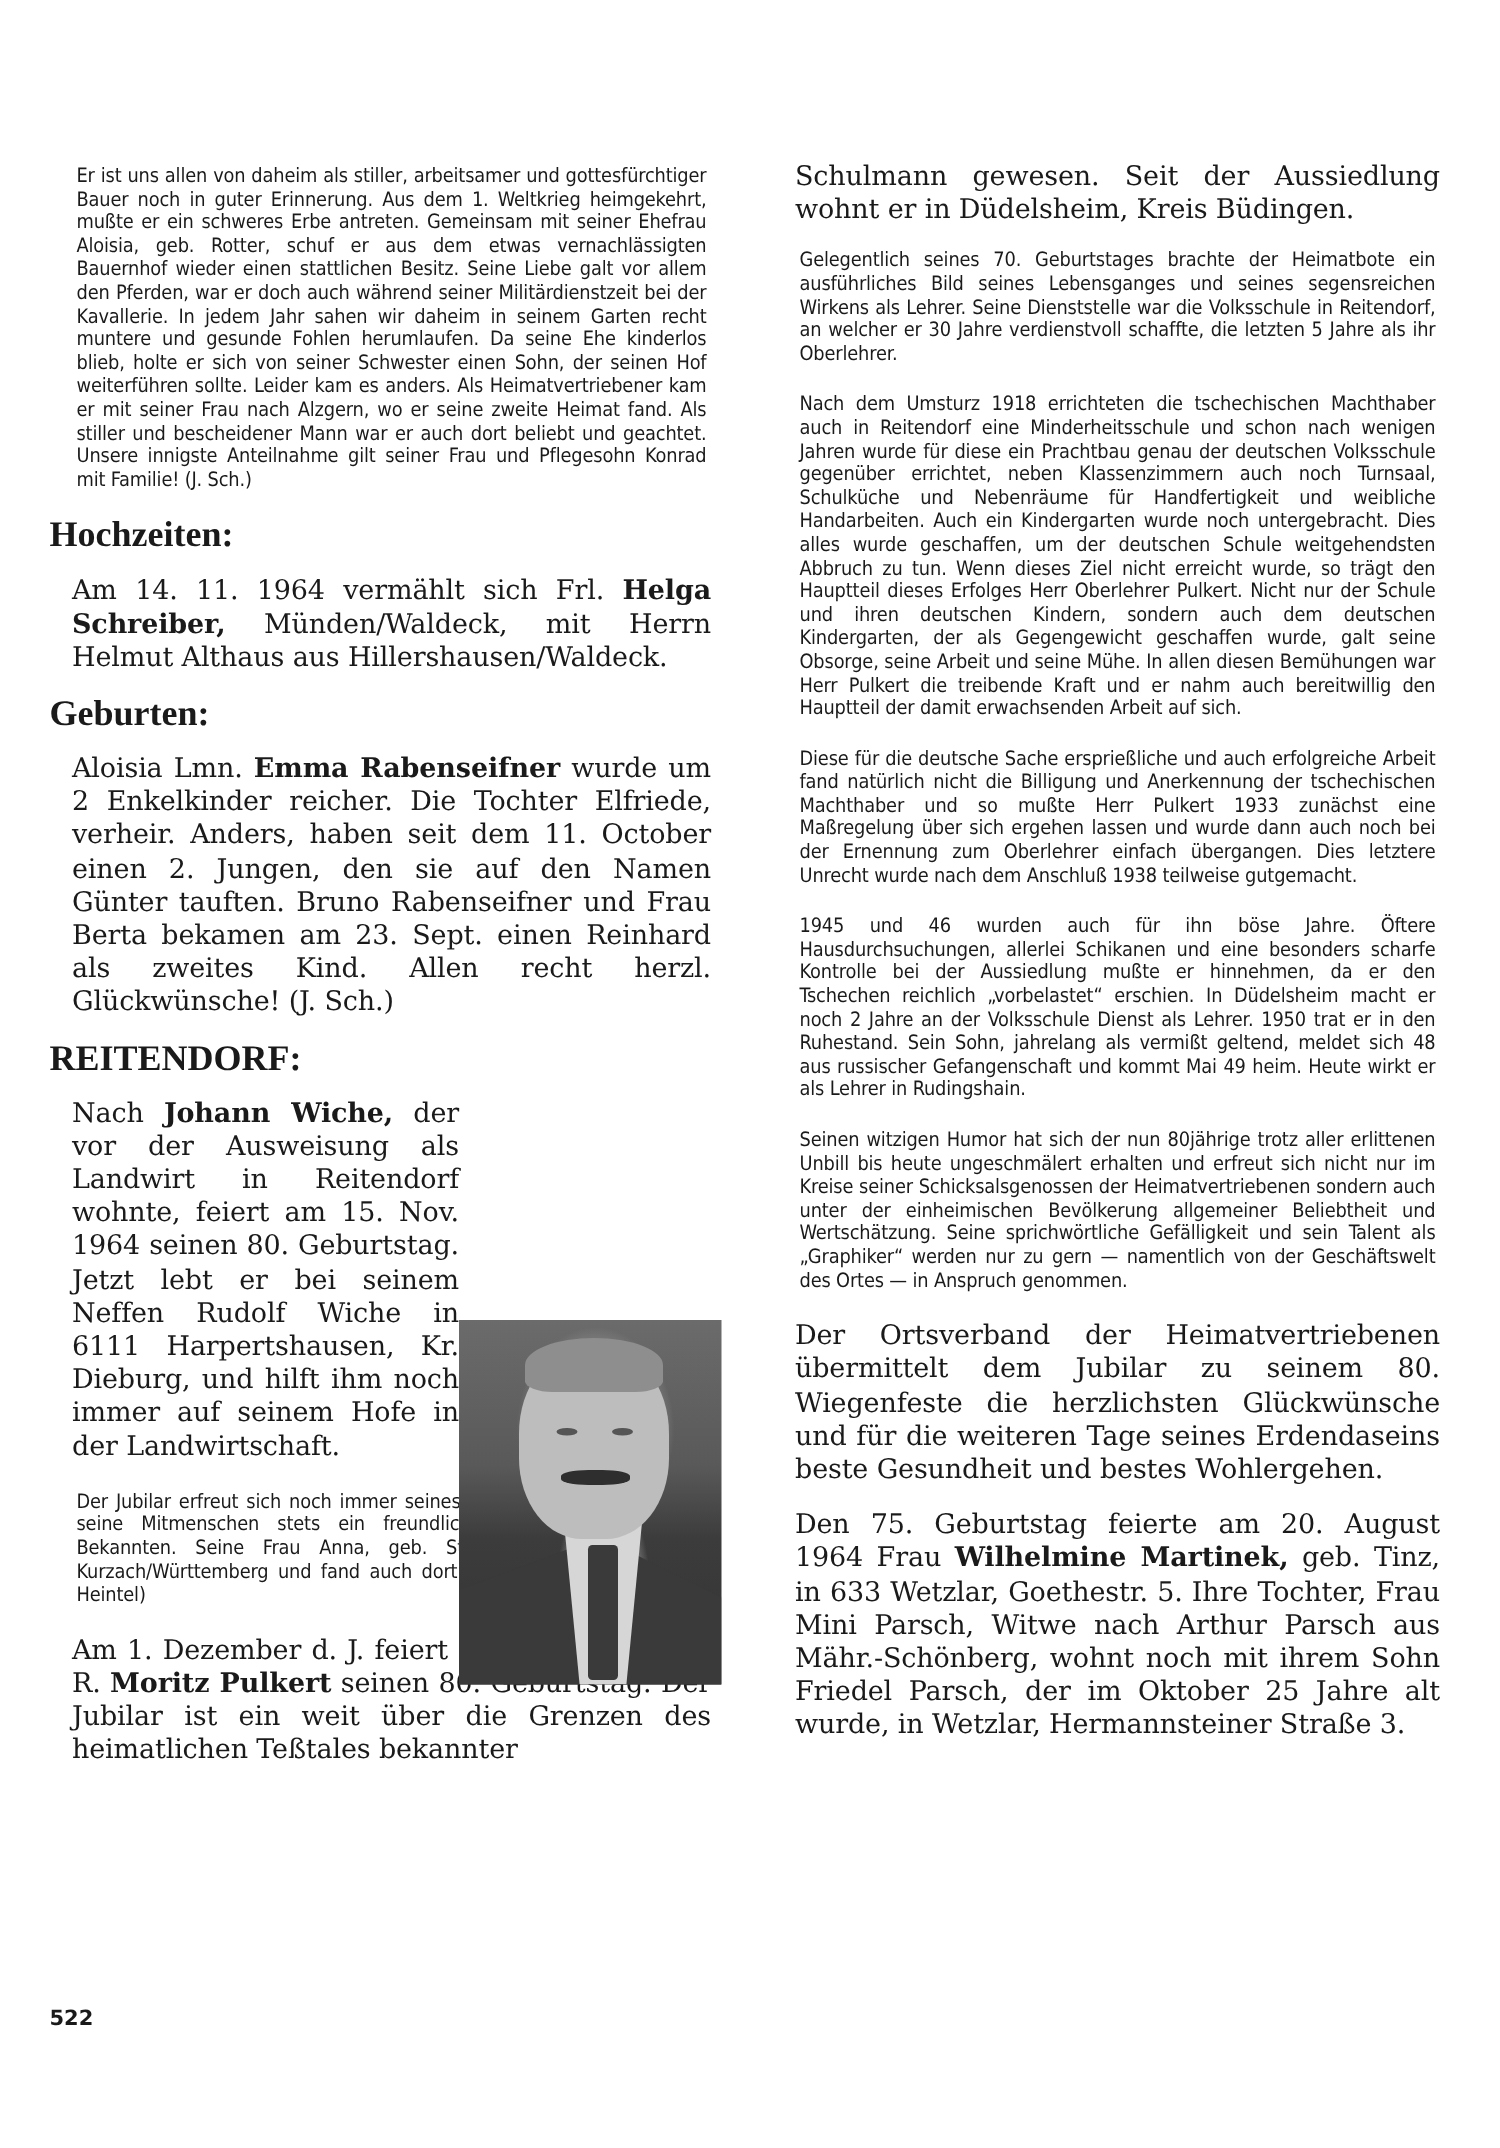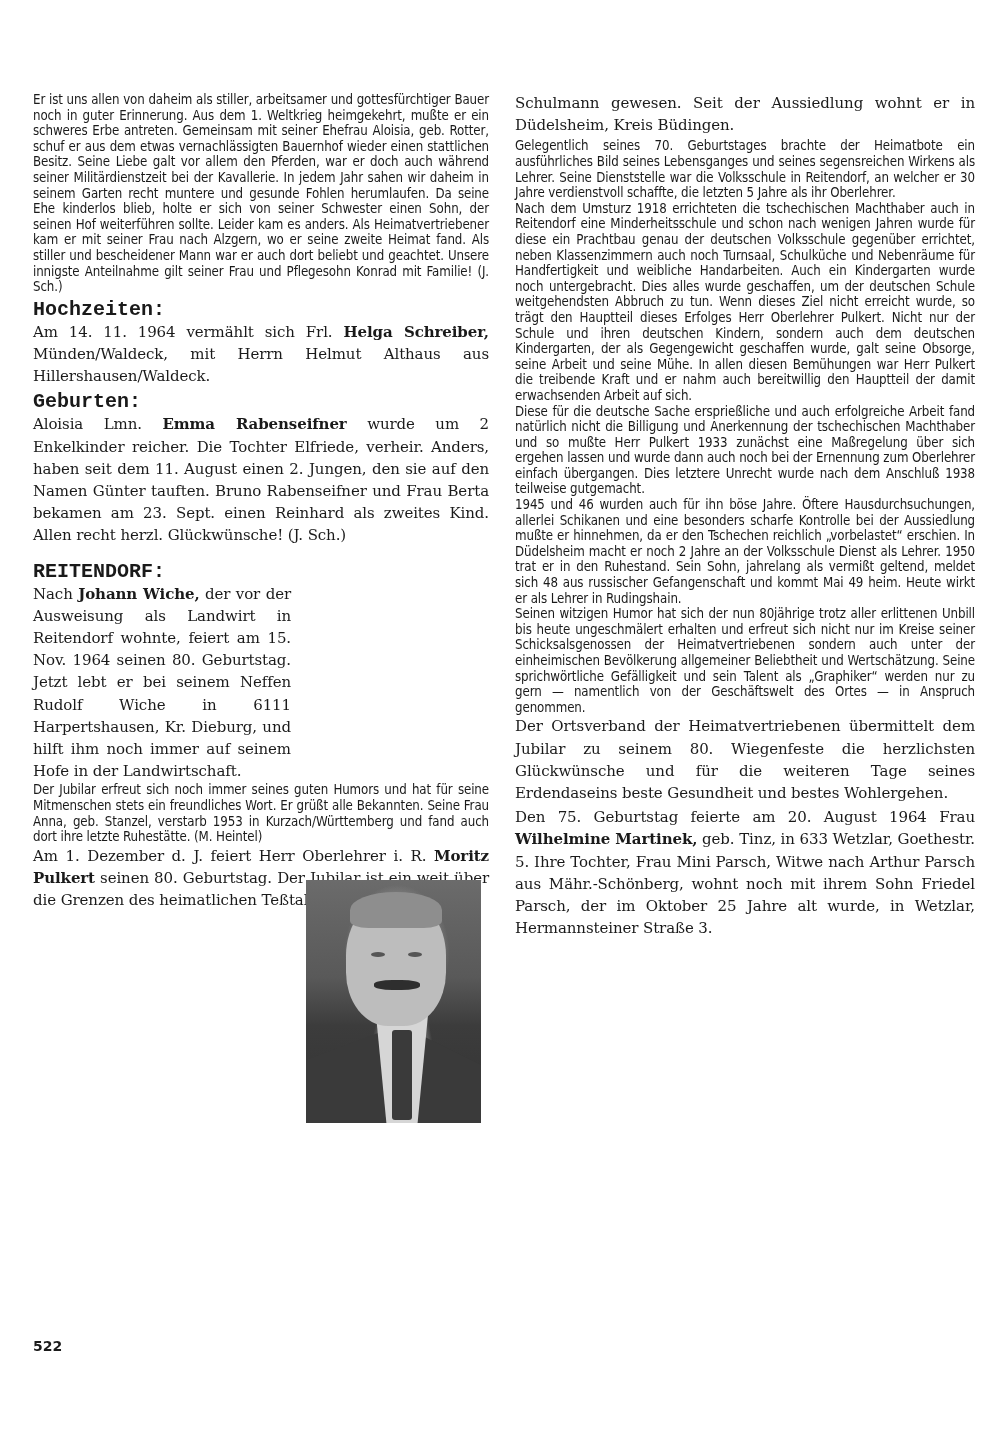--- a/index.html
+++ b/index.html
@@ -1,22 +1,22 @@
 <!DOCTYPE html>
 <html><head>
 <meta charset="utf-8">
 <style>
   html, body { margin:0; padding:0; background:#ffffff; }
   body { width:1000px; height:1432px; position:relative; overflow:hidden; color:#1a1a1a; }
   .col { position:absolute; }
   .col-left { left:33px; top:92px; width:456px; }
   .col-right { left:515px; top:92px; width:460px; }
-  .small { font-family:"DejaVu Sans Condensed","DejaVu Sans",sans-serif; font-size:13.2px; line-height:15.6px; text-align:justify; margin:0; letter-spacing:-0.1px; }
-  .large { font-family:"DejaVu Serif", serif; font-size:15px; line-height:22.2px; text-align:justify; margin:0; letter-spacing:-0.1px; }
-  .head { font-family:Liberation Mono, monospace; font-weight:bold; font-size:20px; line-height:22px; margin:4px 0 0 0; }
+  .small { font-family:"DejaVu Sans Condensed","DejaVu Sans",sans-serif; font-size:13.2px; line-height:15.6px; text-align:justify; margin:18px; letter-spacing:-0.1px; }
+  .large { font-family:"DejaVu Serif", serif; font-size:18px; line-height:22.2px; text-align:justify; margin:15px; letter-spacing:-0.1px; }
+  .head { font-family:Liberation Serif, serif; font-weight:bold; font-size:24px; line-height:22px; margin:4px 0 0 0; }
   b, .bold { font-weight:bold; }
   .p-gap { margin-top:2px; }
   .photo-wrap { position:absolute; left:306px; top:880px; width:175px; height:243px; }
   .photo {
     width:100%; height:100%;
     background:
       radial-gradient(ellipse 30% 28% at 52% 30%, #b8b8b8 0%, #9a9a9a 60%, rgba(120,120,120,0) 100%),
       radial-gradient(ellipse 18% 30% at 55% 75%, #dcdcdc 0%, #cfcfcf 40%, rgba(200,200,200,0) 100%),
       linear-gradient(180deg, #6b6b6b 0%, #595959 40%, #3c3c3c 60%, #333 100%);
     position:relative; overflow:hidden;
@@ -36,21 +36,21 @@
 </head>
 <body>
 
 <div class="col col-left">
   <p class="small">Er ist uns allen von daheim als stiller, arbeitsamer und gottesfürchtiger Bauer noch in guter Erinnerung. Aus dem 1. Weltkrieg heimgekehrt, mußte er ein schweres Erbe antreten. Gemeinsam mit seiner Ehefrau Aloisia, geb. Rotter, schuf er aus dem etwas vernachlässigten Bauernhof wieder einen stattlichen Besitz. Seine Liebe galt vor allem den Pferden, war er doch auch während seiner Militärdienstzeit bei der Kavallerie. In jedem Jahr sahen wir daheim in seinem Garten recht muntere und gesunde Fohlen herumlaufen. Da seine Ehe kinderlos blieb, holte er sich von seiner Schwester einen Sohn, der seinen Hof weiterführen sollte. Leider kam es anders. Als Heimatvertriebener kam er mit seiner Frau nach Alzgern, wo er seine zweite Heimat fand. Als stiller und bescheidener Mann war er auch dort beliebt und geachtet. Unsere innigste Anteilnahme gilt seiner Frau und Pflegesohn Konrad mit Familie! (J. Sch.)</p>
 
   <div class="head">Hochzeiten:</div>
   <p class="large"><span>Am 14. 11. 1964 vermählt sich Frl. </span><b>Helga Schreiber,</b><span> Münden/Waldeck, mit Herrn Helmut Althaus aus Hillershausen/Waldeck.</span></p>
 
   <div class="head">Geburten:</div>
-  <p class="large"><span>Aloisia Lmn. </span><b>Emma Rabenseifner</b><span> wurde um 2 Enkelkinder reicher. Die Tochter Elfriede, verheir. Anders, haben seit dem 11. August einen 2. Jungen, den sie auf den Namen Günter tauften. Bruno Rabenseifner und Frau Berta bekamen am 23. Sept. einen Reinhard als zweites Kind. Allen recht herzl. Glückwünsche! (J. Sch.)</span></p>
+  <p class="large"><span>Aloisia Lmn. </span><b>Emma Rabenseifner</b><span> wurde um 2 Enkelkinder reicher. Die Tochter Elfriede, verheir. Anders, haben seit dem 11. October einen 2. Jungen, den sie auf den Namen Günter tauften. Bruno Rabenseifner und Frau Berta bekamen am 23. Sept. einen Reinhard als zweites Kind. Allen recht herzl. Glückwünsche! (J. Sch.)</span></p>
 
   <div class="head" style="margin-top:14px">REITENDORF:</div>
 
 
   <p class="large wrap-left"><span>Nach </span><b>Johann Wiche,</b><span> der vor der Ausweisung als Landwirt in Reitendorf wohnte, feiert am 15. Nov. 1964 seinen 80. Geburtstag. Jetzt lebt er bei seinem Neffen Rudolf Wiche in 6111 Harpertshausen, Kr. Dieburg, und hilft ihm noch immer auf seinem Hofe in der Landwirtschaft.</span></p>
 
   <p class="small">Der Jubilar erfreut sich noch immer seines guten Humors und hat für seine Mitmenschen stets ein freundliches Wort. Er grüßt alle Bekannten. Seine Frau Anna, geb. Stanzel, verstarb 1953 in Kurzach/Württemberg und fand auch dort ihre letzte Ruhestätte. (M. Heintel)</p>
 
   <p class="large"><span>Am 1. Dezember d. J. feiert Herr Oberlehrer i. R. </span><b>Moritz Pulkert</b><span> seinen 80. Geburtstag. Der Jubilar ist ein weit über die Grenzen des heimatlichen Teßtales bekannter</span></p>
 </div>

